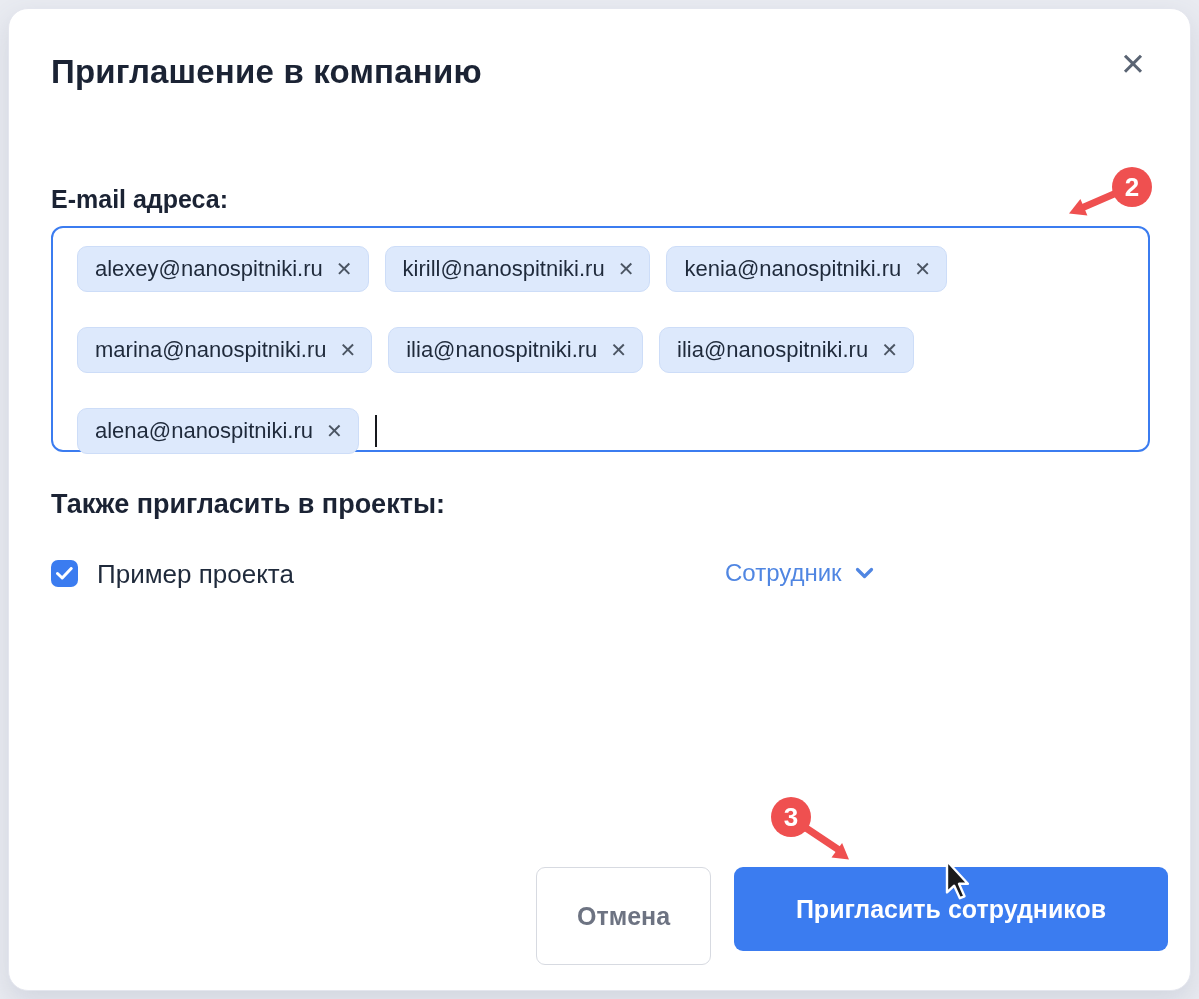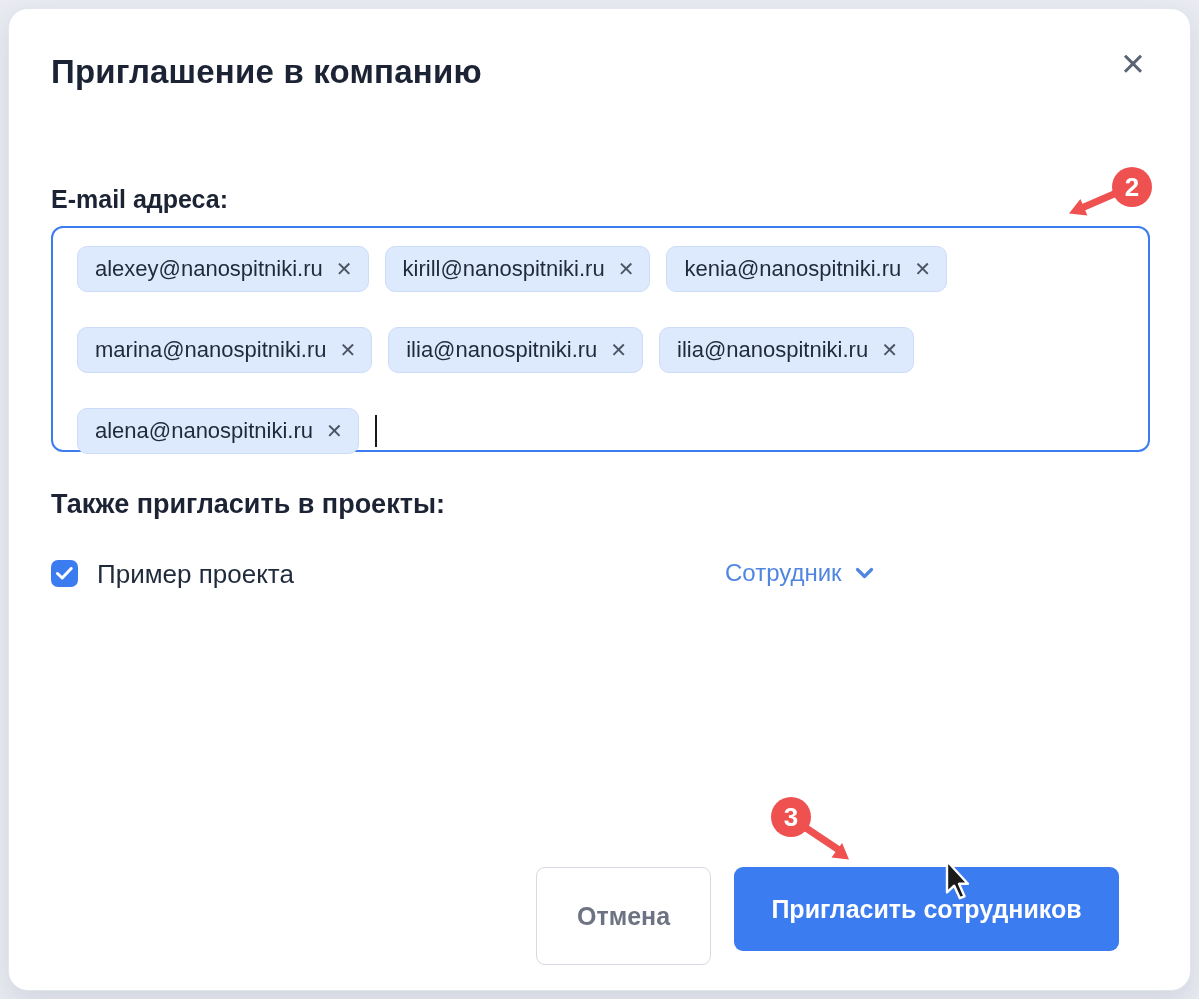--- a/index.html
+++ b/index.html
@@ -80,21 +80,21 @@
     font-size:24px;color:var(--link-blue);
     font-family:inherit;
   }
   .btn-cancel{
     position:absolute;left:527px;top:858px;width:175px;height:98px;
     background:#fff;border:1px solid #d7dae1;border-radius:9px;cursor:pointer;
     font-size:25px;font-weight:600;color:var(--muted);
     font-family:inherit;
   }
   .btn-submit{
-    position:absolute;left:725px;top:858px;width:385px;height:84px;
+    position:absolute;left:725px;top:858px;width:434px;height:84px;
     background:var(--accent-blue);border:none;border-radius:9px;cursor:pointer;
     font-size:25px;font-weight:700;color:#ffffff;
     font-family:inherit;
   }
   .overlay{
     position:absolute;left:0;top:0;width:1199px;height:999px;
     pointer-events:none;z-index:50;
   }
 </style>
 </head>

